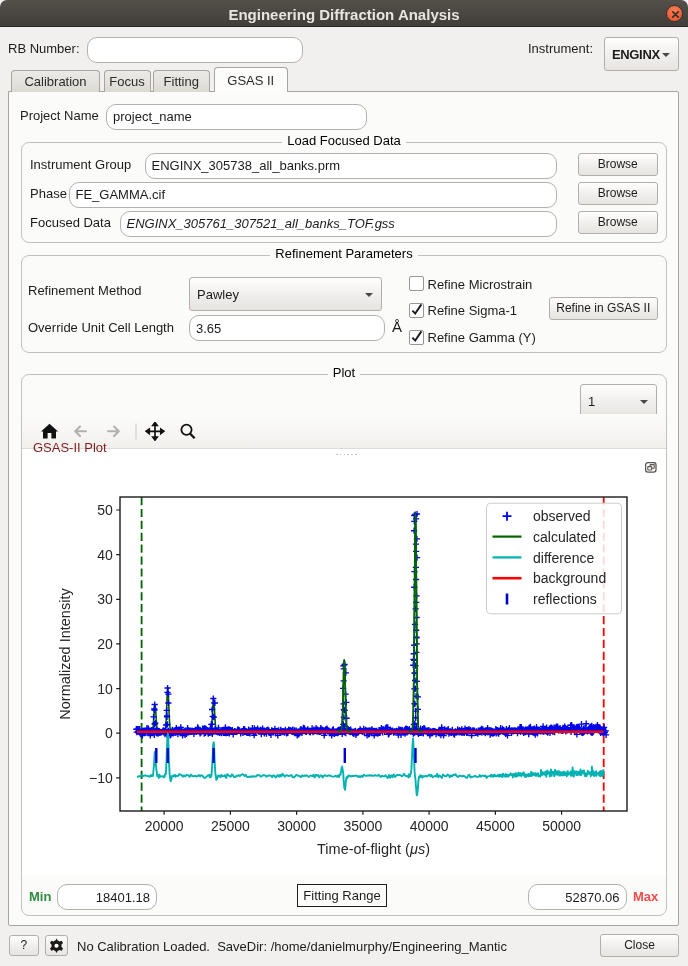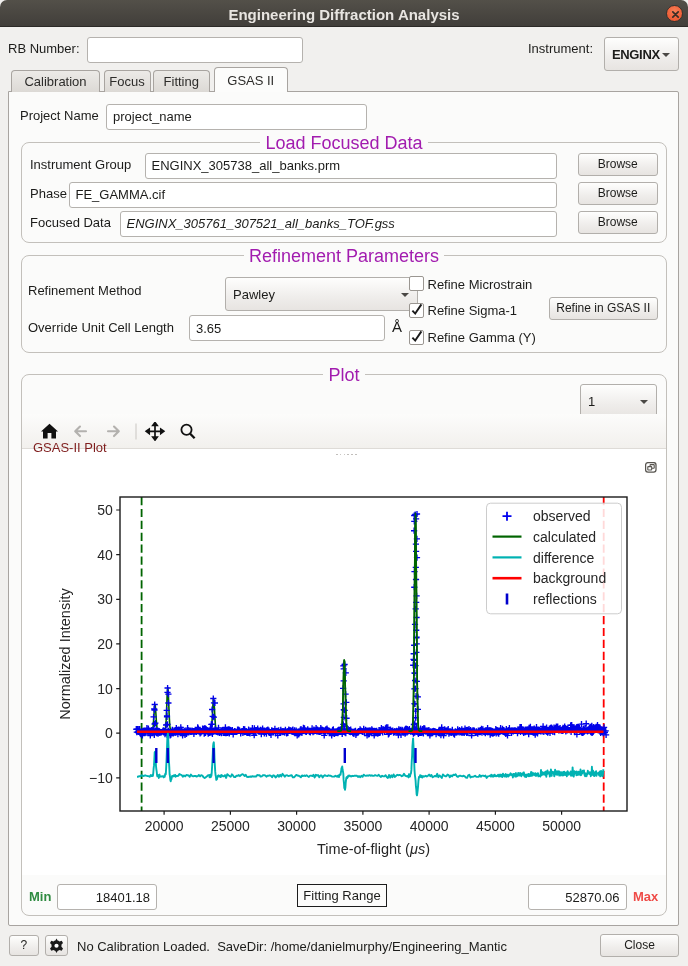--- a/index.html
+++ b/index.html
@@ -19,21 +19,21 @@
   color:#e8e5e1; font-weight:bold; font-size:15px; letter-spacing:0;
 }
 .closebtn {
   position:absolute; left:666px; top:5px; width:17.4px; height:17.4px; border-radius:50%;
   background:radial-gradient(circle at 50% 35%, #f88057 0%, #f0613a 60%, #e9552f 100%);
   border:1px solid #38332e;
 }
 .closebtn svg { position:absolute; left:3.1px; top:3.1px; }
 label.ui { position:absolute; white-space:nowrap; }
 .input {
-  position:absolute; background:#ffffff; border:1px solid #b5b2ae; border-radius:3px;
+  position:absolute; background:#ffffff; border:1px solid #b5b2ae; border-radius:10px;
   font-size:13px; color:#1c1c1a; padding:12px 6px; display:flex; align-items:center; white-space:nowrap; overflow:hidden;
 }
 .btn {
   position:absolute; background:linear-gradient(#fefefd,#efedeb 60%,#e7e4e1);
   border:1px solid #b2afab; border-radius:3px; font-size:12px; color:#1c1c1a;
   display:flex; align-items:center; justify-content:center; white-space:nowrap;
 }
 .combo {
   position:absolute; background:linear-gradient(#fefefd,#efedeb 60%,#e7e4e1);
   border:1px solid #b2afab; border-radius:3px; font-size:13px; color:#1c1c1a;
@@ -54,21 +54,21 @@
   top:67px; height:25px; background:#fcfcfb; z-index:3;
 }
 .pane {
   position:absolute; left:8px; top:91px; width:671px; height:835px;
   background:#fbfbfa; border:1px solid #a8a4a0; border-radius:0 2px 2px 2px;
 }
 .group {
   position:absolute; border:1px solid #c3c0bb; border-radius:8px;
 }
 .gtitle {
-  position:absolute; top:-10px; left:0; right:0; text-align:center; font-size:18px; color:#a21caf;
+  position:absolute; top:-10px; left:0; right:0; text-align:center; font-size:13px; color:#000000;
 }
 .gtitle span { background:#fbfbfa; padding:0 5px; }
 .cb {
   position:absolute; width:15px; height:15px; background:#fff; border:1px solid #9a9691; border-radius:2px;
 }
 .grip { position:absolute; display:flex; gap:2.2px; }
 .grip i { width:1.6px; height:1.6px; background:#b9b6b2; border-radius:50%; }
 </style>
 </head>
 <body>
@@ -105,21 +105,21 @@
 <div class="input" style="left:68.5px;top:181.5px;width:488px;height:22.5px;">FE_GAMMA.cif</div>
 <div class="btn" style="left:578px;top:181.5px;width:79.5px;height:23px;">Browse</div>
 <label class="ui" style="left:30px;top:215px;">Focused Data</label>
 <div class="input" style="left:119.5px;top:210.5px;width:437px;height:22.5px;font-style:italic;">ENGINX_305761_307521_all_banks_TOF.gss</div>
 <div class="btn" style="left:578px;top:210.5px;width:79.5px;height:23px;">Browse</div>
 
 <div class="group" style="left:21px;top:255px;width:646px;height:98px;">
   <div class="gtitle"><span>Refinement Parameters</span></div>
 </div>
 <label class="ui" style="left:28px;top:283px;">Refinement Method</label>
-<div class="combo" style="left:189px;top:277px;width:193px;height:24px;margin-left:36px;">Pawley<span class="arrow"></span></div>
+<div class="combo" style="left:189px;top:277px;width:193px;height:24px;">Pawley<span class="arrow"></span></div>
 <label class="ui" style="left:28px;top:320px;">Override Unit Cell Length</label>
 <div class="input" style="left:189px;top:315px;width:196px;height:23px;">3.65</div>
 <label class="ui" style="left:392px;top:318px;font-size:15px;">Å</label>
 <div class="cb" style="left:408.5px;top:276px;"></div>
 <label class="ui" style="left:427.5px;top:276.5px;">Refine Microstrain</label>
 <div class="cb" style="left:408.5px;top:302.5px;">
   <svg width="14" height="16" viewBox="0 0 14 16" style="position:absolute;left:0;top:-3px;">
       <path d="M2.4 9.6L5.2 12.6L11.4 3.4" stroke="#1a1a1a" stroke-width="1.9" fill="none"></path>
     </svg>
 </div>

